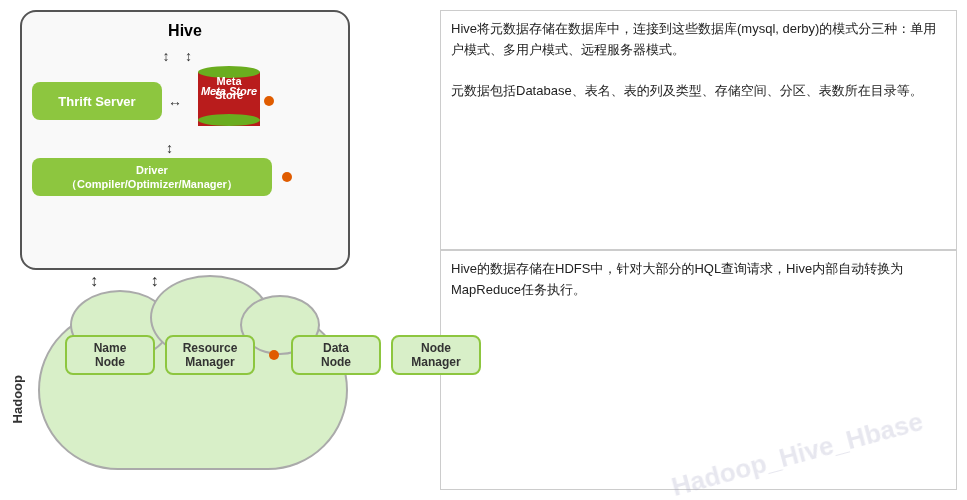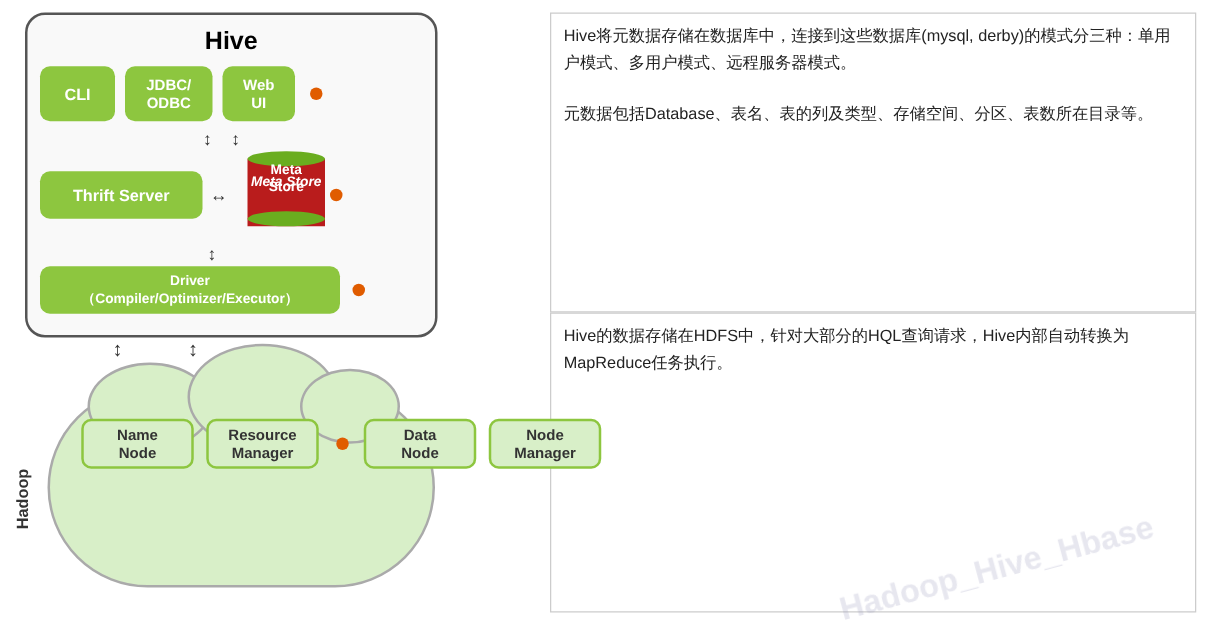--- a/index.html
+++ b/index.html
@@ -37,21 +37,21 @@
       width: 330px;
       height: 260px;
       border: 2px solid #555;
       border-radius: 16px;
       background: #f9f9f9;
       padding: 10px;
     }
 
     .hive-title {
       font-weight: bold;
-      font-size: 20px;
+      font-size: 16px;
       text-align: center;
       margin-bottom: 8px;
     }
 
     .green-box {
       background: #8dc63f;
       border-radius: 8px;
       color: #fff;
       font-weight: bold;
       text-align: center;
@@ -210,37 +210,20 @@
     }
   </style>
 </head>
 <body>
 
 <div class="left-panel">
 
   <div class="hive-container">
     <div class="hive-title">Hive</div>
 
-    <div class="top-row">
-      <div class="green-box cli-box">
-        <span>CLI</span>
-      </div>
-      <div class="green-box jdbc-box">
-        <span style="white-space:pre-line">JDBC/
-ODBC</span>
-      </div>
-      <div class="green-box webui-box">
-        <span style="white-space:pre-line">Web
-UI</span>
-      </div>
-
-      <div style="position:relative; margin-left:4px;">
-        <div class="dot" style="position:relative; top:0; left:0;"></div>
-      </div>
-    </div>
 
     <div class="vert-arrows">
       <span>↕&nbsp;&nbsp;&nbsp;&nbsp;↕&nbsp;&nbsp;&nbsp;&nbsp;</span>
     </div>
 
     <div class="thrift-meta-row">
       <div class="green-box thrift-box">
         <span>Thrift Server</span>
       </div>
       <div class="horiz-arrows">↔</div>
@@ -261,21 +244,21 @@
       <div class="dot" style="position:relative; top:0; left:-4px; margin-left:2px;"></div>
     </div>
 
     <div class="vert-arrows">
       <span>↕&nbsp;&nbsp;&nbsp;&nbsp;&nbsp;&nbsp;&nbsp;&nbsp;</span>
     </div>
 
     <div class="driver-row">
       <div class="green-box driver-box">
         <span style="white-space:pre-line; font-size:11px;">Driver
-（Compiler/Optimizer/Executor）</span>
+（Compiler/Optimizer/Manager）</span>
       </div>
 
       <div class="dot" style="position:relative; margin-left:4px;"></div>
     </div>
   </div>
 
   <div style="position:absolute; top:272px; left:90px; font-size:16px; color:#333; letter-spacing:24px;">
     ↕ ↕
   </div>
 

